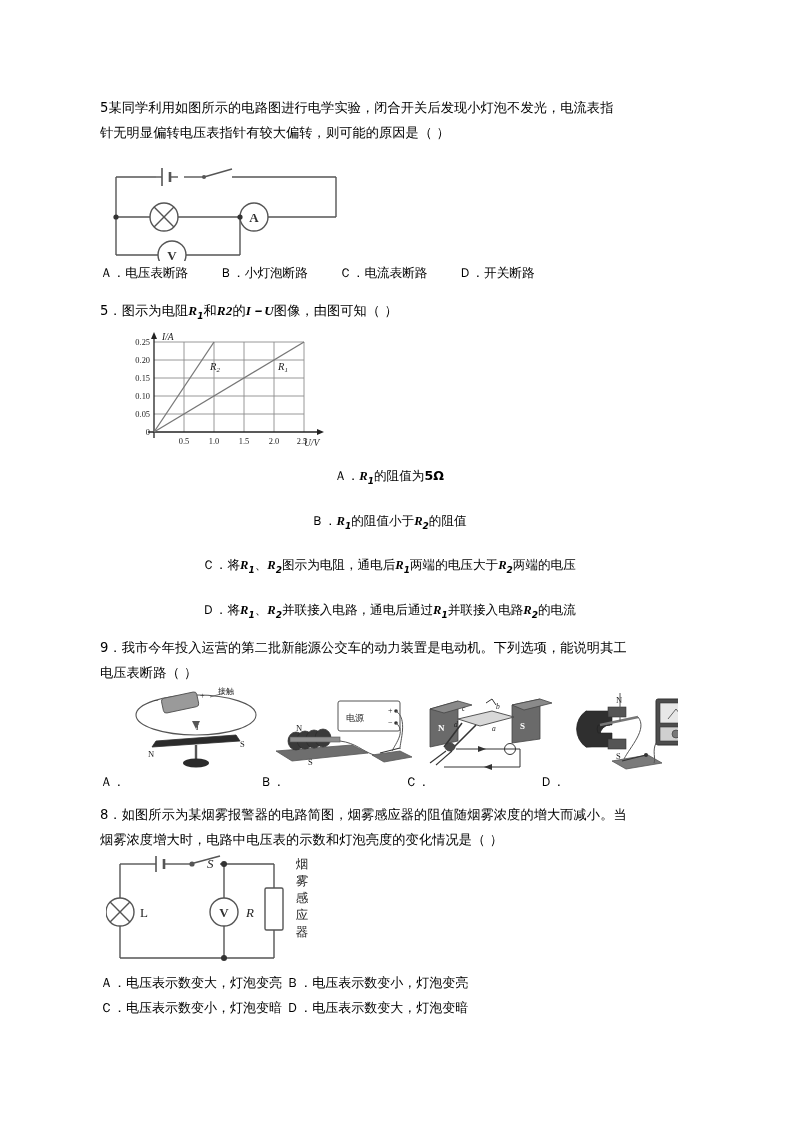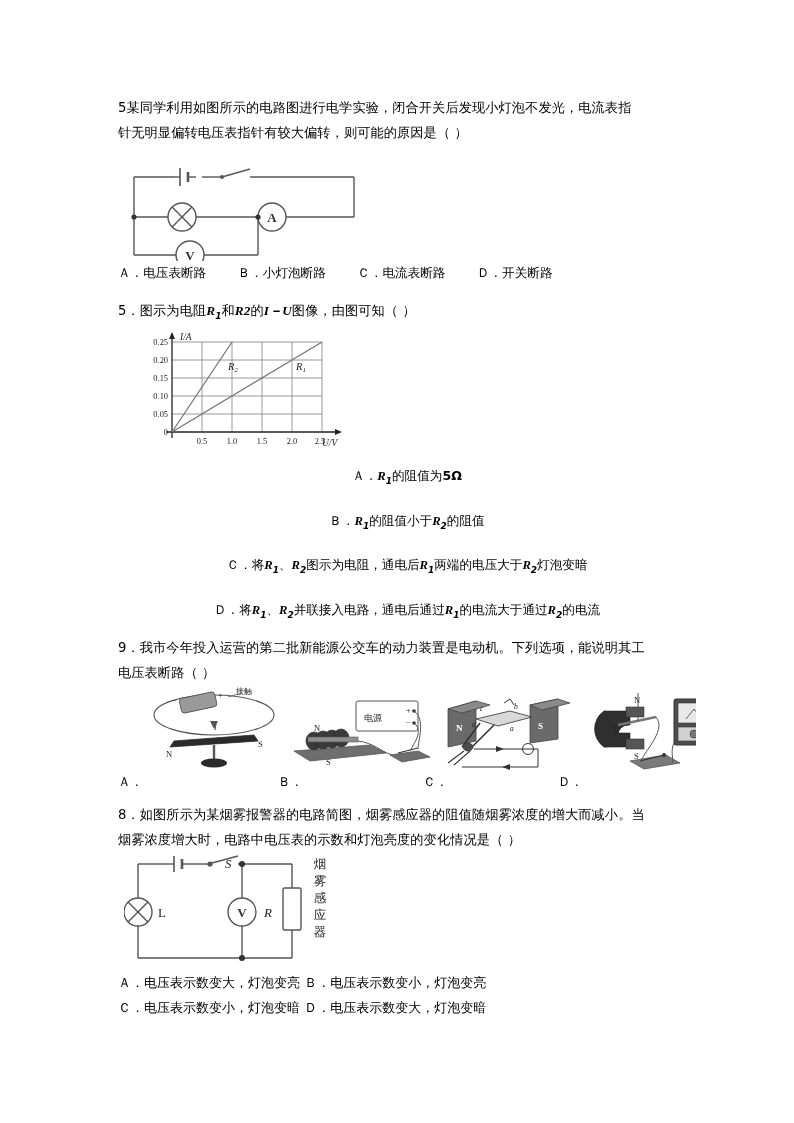--- a/index.html
+++ b/index.html
@@ -17,21 +17,21 @@
   }
   .page {
     position: absolute;
     left: 0; top: 0;
     width: 794px;
     height: 1123px;
     padding: 0;
   }
   .content {
     position: absolute;
-    left: 118px;
+    left: 100px;
     top: 96px;
     width: 578px;
   }
 
   .qtext {
     font-family: "DejaVu Sans", "Liberation Sans", sans-serif;
     font-size: 13.2px;
     line-height: 24.5px;
     letter-spacing: 0.1px;
     text-align: justify;
@@ -199,23 +199,23 @@
             <text x="192" y="116">2.5</text>
           </g>
         </svg>
       </div>
 
       <div style="margin-top:6px">
         <p class="opt-block"><span>Ａ．</span><span class="rsym">R</span><span class="sub">1</span><span>的阻值为</span><span style="font-weight:bold">5Ω</span></p>
 
         <p class="opt-block"><span>Ｂ．</span><span class="rsym">R</span><span class="sub">1</span><span>的阻值小于</span><span class="rsym">R</span><span class="sub">2</span><span>的阻值</span></p>
 
-        <p class="opt-block"><span>Ｃ．</span><span>将</span><span class="rsym">R</span><span class="sub">1</span><span>、</span><span class="rsym">R</span><span class="sub">2</span><span>图示为电阻，通电后</span><span class="rsym">R</span><span class="sub">1</span><span>两端的电压大于</span><span class="rsym">R</span><span class="sub">2</span><span>灯泡变暗</span></p>
-
-        <p class="opt-block" style="margin-bottom:0"><span>Ｄ．</span><span>将</span><span class="rsym">R</span><span class="sub">1</span><span>、</span><span class="rsym">R</span><span class="sub">2</span><span>并联接入电路，通电后通过</span><span class="rsym">R</span><span class="sub">1</span><span>的电流大于通过</span><span class="rsym">R</span><span class="sub">2</span><span>的电流</span></p>
+        <p class="opt-block"><span>Ｃ．</span><span>将</span><span class="rsym">R</span><span class="sub">1</span><span>、</span><span class="rsym">R</span><span class="sub">2</span><span>图示为电阻，通电后</span><span class="rsym">R</span><span class="sub">1</span><span>两端的电压大于</span><span class="rsym">R</span><span class="sub">2</span><span>两端的电压</span></p>
+
+        <p class="opt-block" style="margin-bottom:0"><span>Ｄ．</span><span>将</span><span class="rsym">R</span><span class="sub">1</span><span>、</span><span class="rsym">R</span><span class="sub">2</span><span>并联接入电路，通电后通过</span><span class="rsym">R</span><span class="sub">1</span><span>并联接入电路</span><span class="rsym">R</span><span class="sub">2</span><span>的电流</span></p>
       </div>
     </div>
 
     <div style="margin-top:12px">
       <p class="qtext">9．我市今年投入运营的第二批新能源公交车的动力装置是电动机。下列选项，能说明其工</p>
       <p class="qtext">电压表断路（      ）</p>
 
       <div class="fig-q7">
         <svg width="578" height="86" viewBox="0 0 578 86">
 

